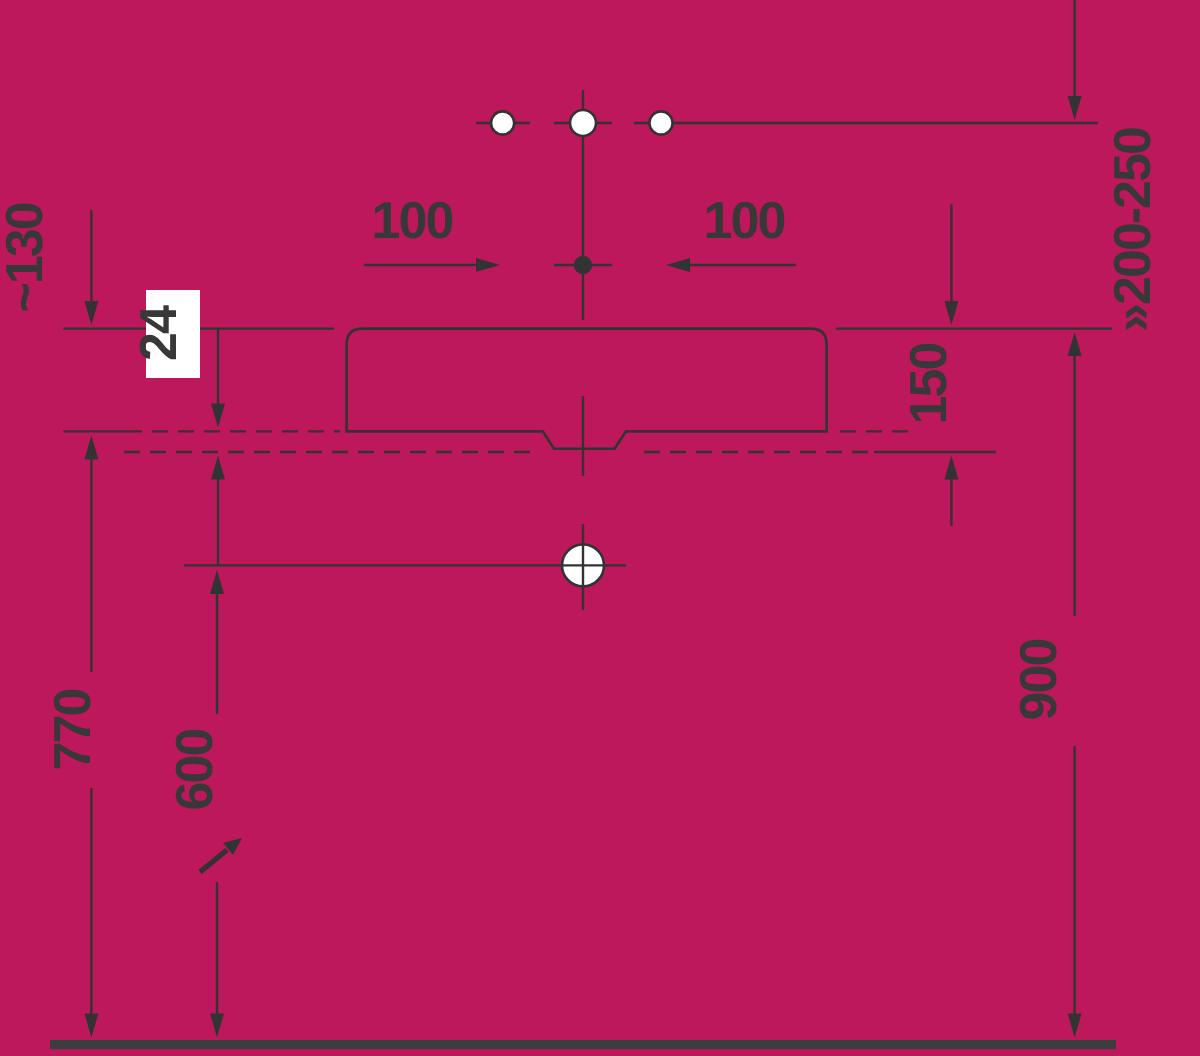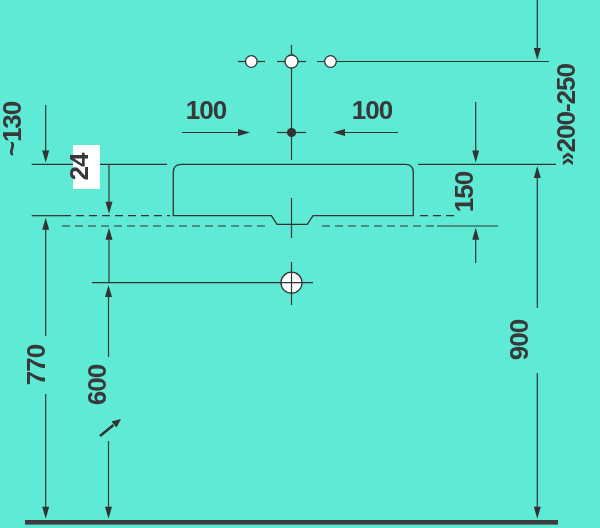--- a/index.html
+++ b/index.html
@@ -1,16 +1,16 @@
 <!DOCTYPE html>
 <html><head>
 <meta charset="utf-8">
 <style>
   html,body{margin:0;padding:0;background:#ffffff;}
-  .stage{position:relative;width:600px;height:528px;background:#5eead4;overflow:hidden;}
+  .stage{position:relative;width:600px;height:528px;background:#be185d;overflow:hidden;}
   svg{display:block;}
   .ln{stroke:#333333;stroke-width:1.3;fill:none;}
   .lnthin{stroke:#333333;stroke-width:1.2;fill:none;}
   .dash{stroke:#333333;stroke-width:1.2;fill:none;stroke-dasharray:8 5;}
   .ah{fill:#333333;stroke:none;}
   .hole{fill:#ffffff;stroke:#333333;stroke-width:1.3;}
   .dot{fill:#333333;stroke:none;}
   .dim{font-family:"Liberation Sans",sans-serif;font-weight:700;font-size:26px;letter-spacing:-1px;fill:#383838;}
   .mask{fill:#ffffff;stroke:none;}
 </style>

